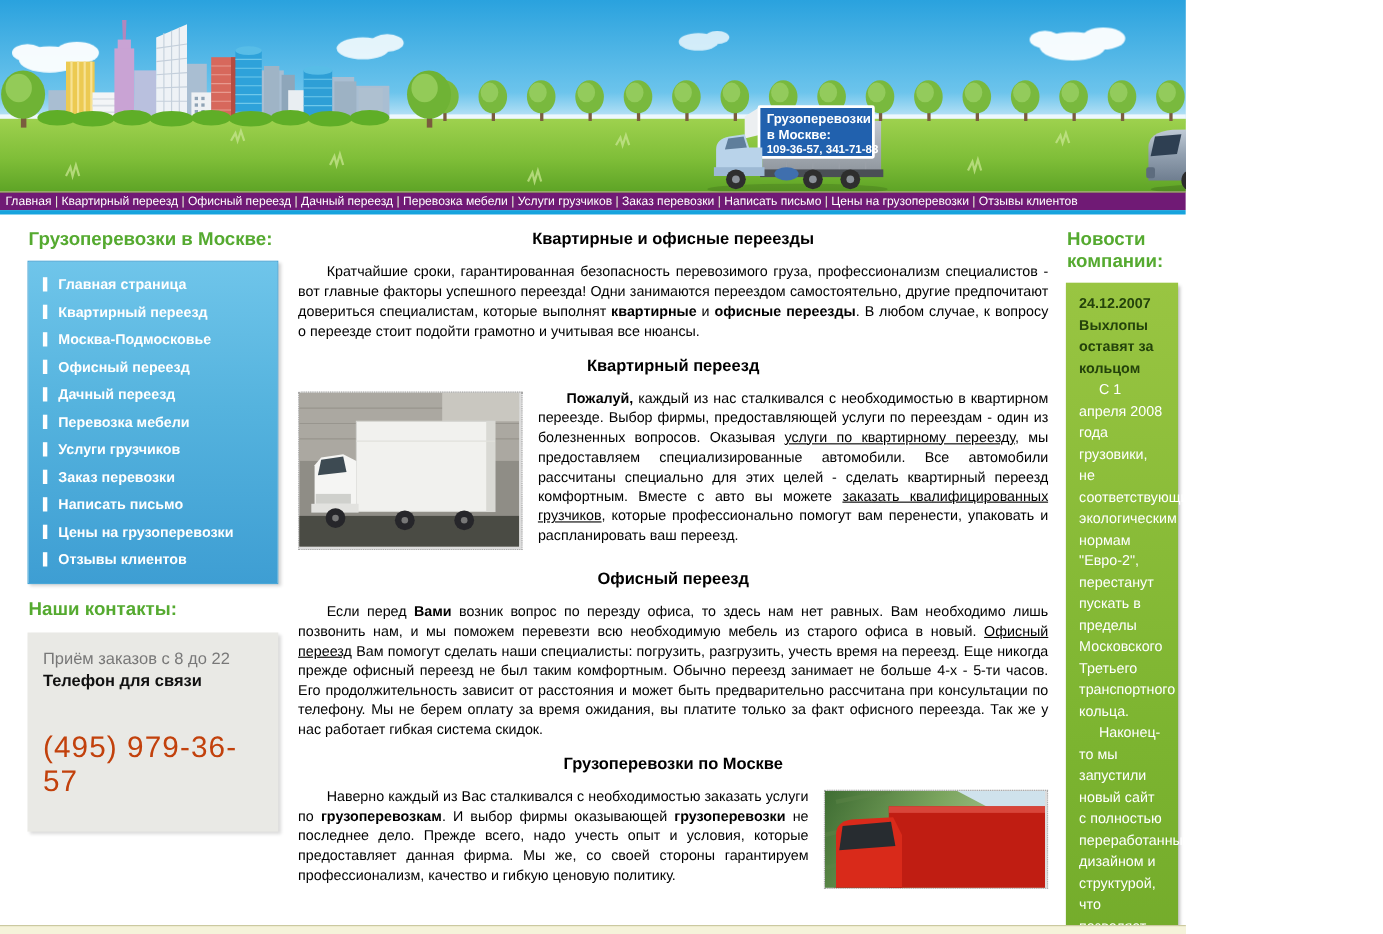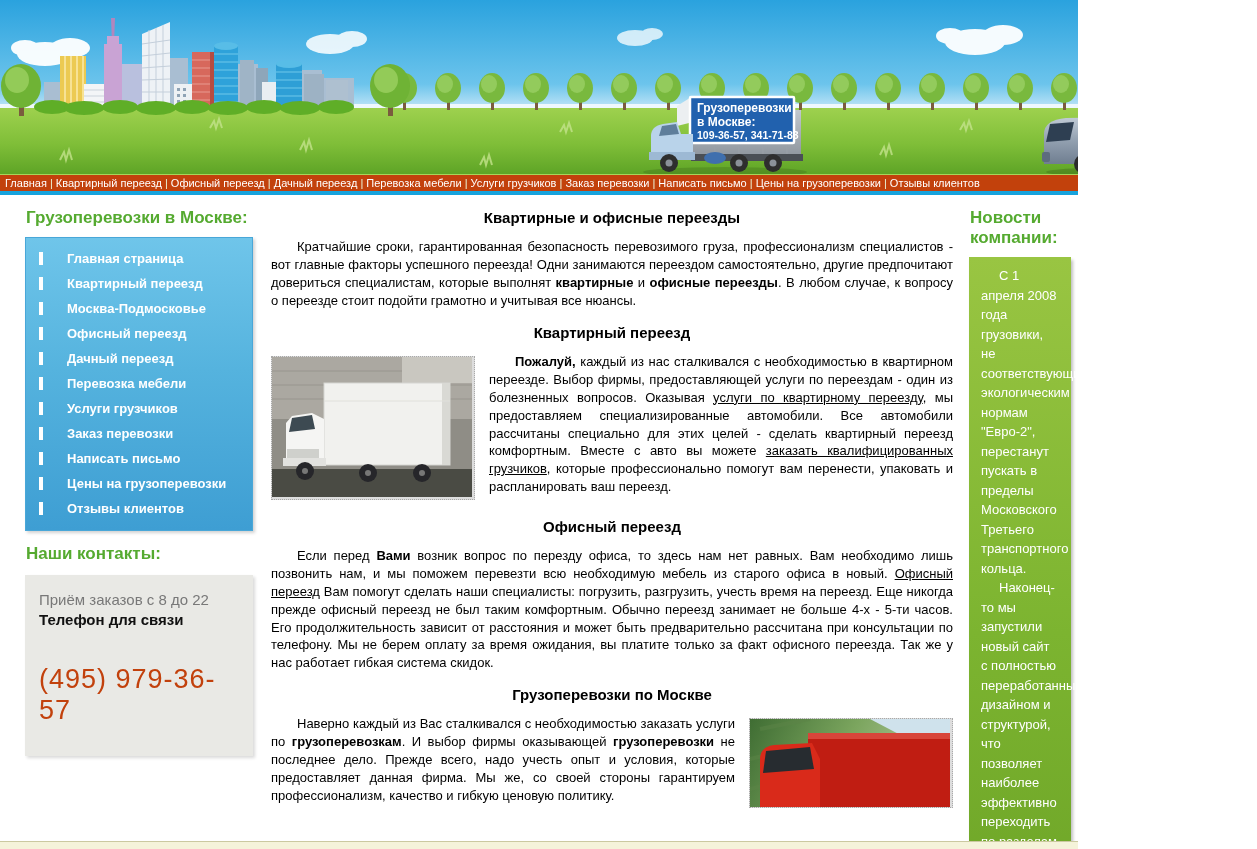--- a/index.html
+++ b/index.html
@@ -1,38 +1,38 @@
 <!DOCTYPE html>
 <html><head>
 <meta charset="utf-8">
 <style>
   html,body{margin:0;padding:0;background:#fff;}
   body{width:1257px;font-family:"Liberation Sans",sans-serif;color:#000;}
   .page{position:relative;width:1078px;height:849px;overflow:hidden;background:#fff;}
 
   
   .hdr{height:174px;line-height:0;}
-  .navbar{height:16px;background:#c2410c;border-top:1px solid #a6d55b;
+  .navbar{height:16px;background:#701a75;border-top:1px solid #a6d55b;
           font-size:11px;line-height:16px;color:#fff;padding-left:5px;white-space:nowrap;overflow:hidden;}
   .nav-link{color:#fff;text-decoration:none;cursor:pointer;}
   .sep{color:#eaf5d8;}
   .blue-rule{height:4px;background:#17a3dd;}
 
   
   .layout{display:flex;align-items:flex-start;padding-left:25px;}
   .col-left{flex:0 0 230px;}
   .col-main{flex:0 0 714px;box-sizing:border-box;padding:0 16px;}
   .col-right{flex:1 1 auto;min-width:0;}
 
   .green-h{color:#55aa30;font-size:17px;font-weight:bold;margin:13px 0 9px 1px;}
 
   .menu-box{box-sizing:border-box;width:228px;border:1px solid #49a7d8;
             background:linear-gradient(180deg,#6fc5ea 0%,#55b3de 45%,#3e9ed3 100%);
             padding:8px 0 9px;box-shadow:2px 2px 3px rgba(0,0,0,.18);}
-  .menu-item{display:flex;align-items:center;gap:24px;padding:5px 13px;color:#fff;
+  .menu-item{display:flex;align-items:center;gap:10px;padding:5px 13px;color:#fff;
              font-size:13px;font-weight:bold;cursor:pointer;}
   .bullet{width:4px;height:13px;background:#fff;flex:0 0 auto;}
 
   .contact-box{box-sizing:border-box;width:228px;margin-top:11px;background:#e9e9e5;
                padding:16px 14px 30px;box-shadow:2px 2px 3px rgba(0,0,0,.15);}
   .contact-line1{color:#787878;font-size:15px;}
   .contact-line2{color:#111;font-size:15px;font-weight:bold;margin-top:3px;}
   .contact-phone{color:#c2410c;font-size:27px;margin-top:36px;letter-spacing:1px;}
 
   .main-h{font-size:15px;font-weight:bold;text-align:center;margin:14px 0 12px;}
@@ -492,20 +492,21 @@
           </svg>
         </div>
         <p class="body"><span>Наверно каждый из Вас сталкивался с необходимостью заказать услуги по </span><span class="b">грузоперевозкам</span><span>. И выбор фирмы оказывающей </span><span class="b">грузоперевозки</span><span> не последнее дело. Прежде всего, надо учесть опыт и условия, которые предоставляет данная фирма. Мы же, со своей стороны гарантируем профессионализм, качество и гибкую ценовую политику.</span></p>
       </div>
     </div>
 
     <div class="col-right">
       <div class="green-h">Новости компании:</div>
       <div class="news-box">
           <div>
+            <div class="news-head"><span>24.12.2007 </span><span>Выхлопы оставят за кольцом</span></div>
             <p class="news-text">С 1 апреля 2008 года грузовики, не соответствующие экологическим нормам "Евро-2", перестанут пускать в пределы Московского Третьего транспортного кольца.</p>
           </div>
           <div>
             <p class="news-text">Наконец-то мы запустили новый сайт с полностью переработанным дизайном и структурой, что позволяет наиболее эффективно переходить по разделам сайта и воспринимать информацию на сайте.</p>
           </div>
         </div>
 
       <div class="promo">
         <div class="promo-text">
             <div>Упаковка</div>

